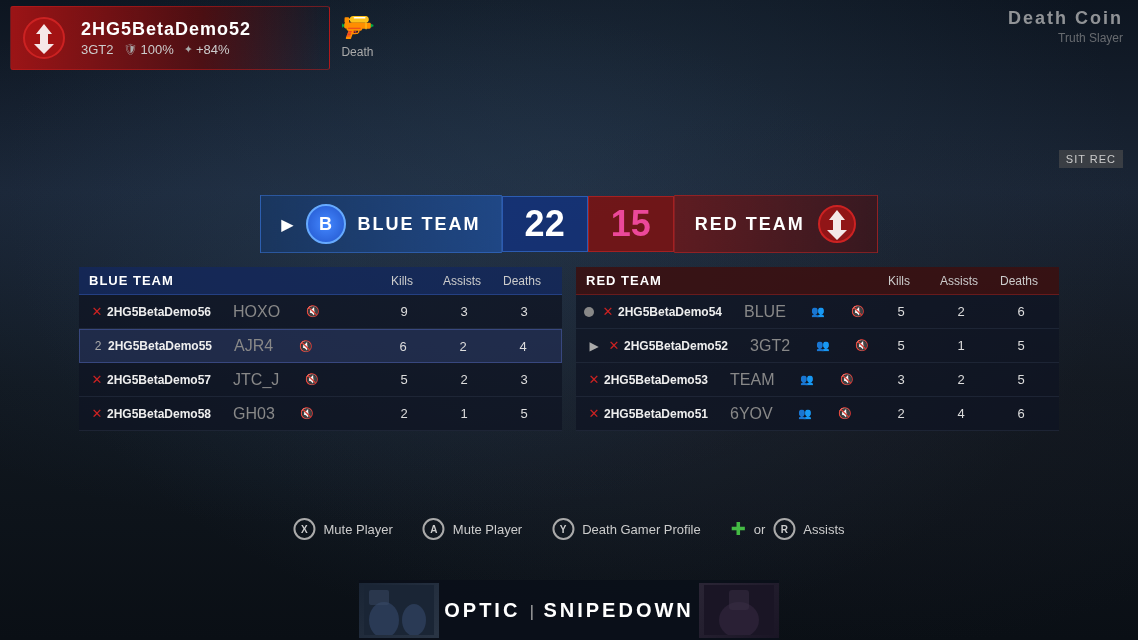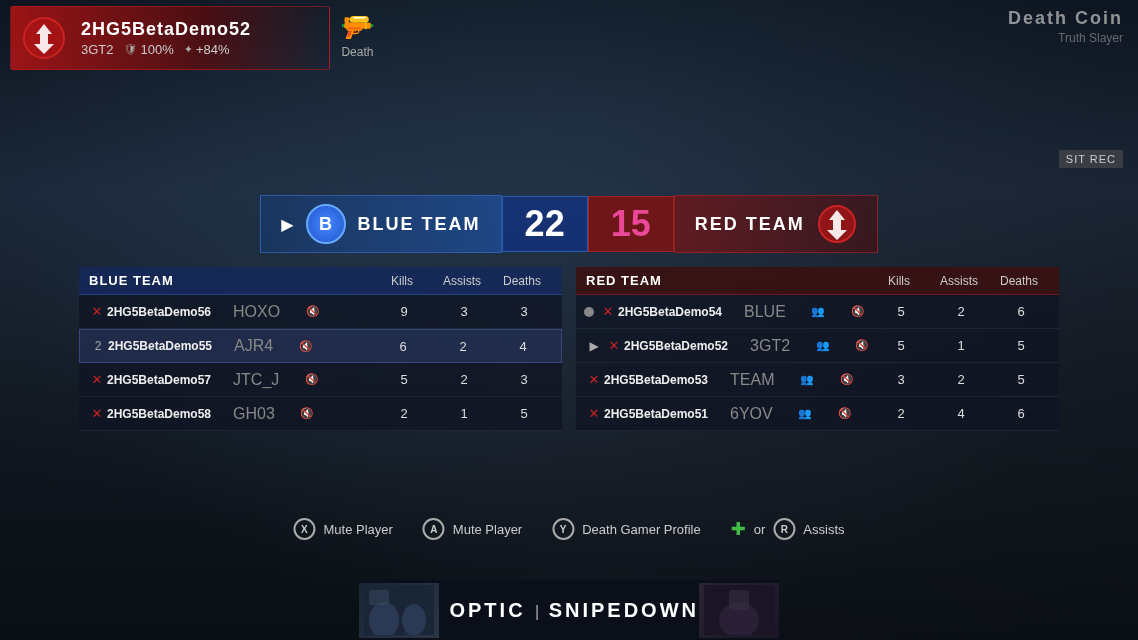--- a/index.html
+++ b/index.html
@@ -447,21 +447,21 @@
       width: 80px;
       height: 55px;
       background: linear-gradient(135deg, #2a2535 0%, #1a1525 100%);
       display: flex;
       align-items: center;
       justify-content: center;
     }
 
     .banner-text-center {
       flex: 1;
-      text-align: right;
+      text-align: center;
     }
 
     .banner-title {
       color: #ffffff;
       font-size: 20px;
       font-weight: bold;
       letter-spacing: 3px;
       text-transform: uppercase;
     }
 

